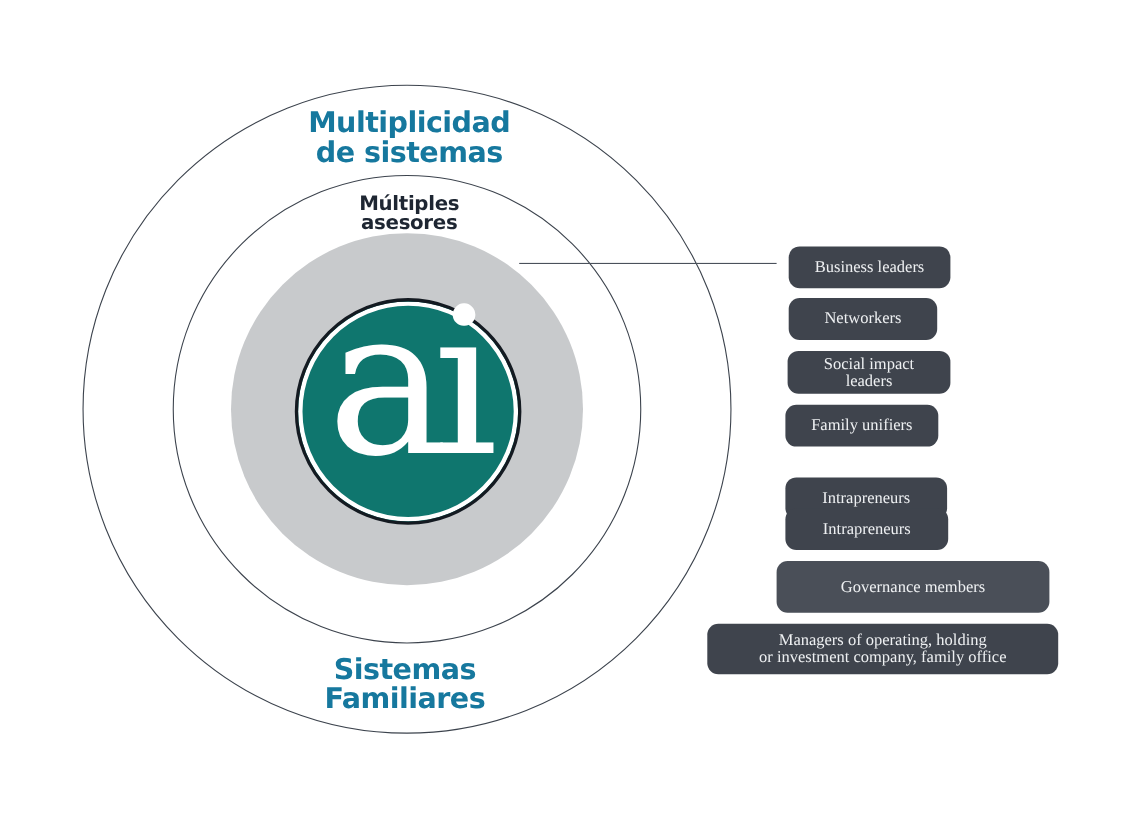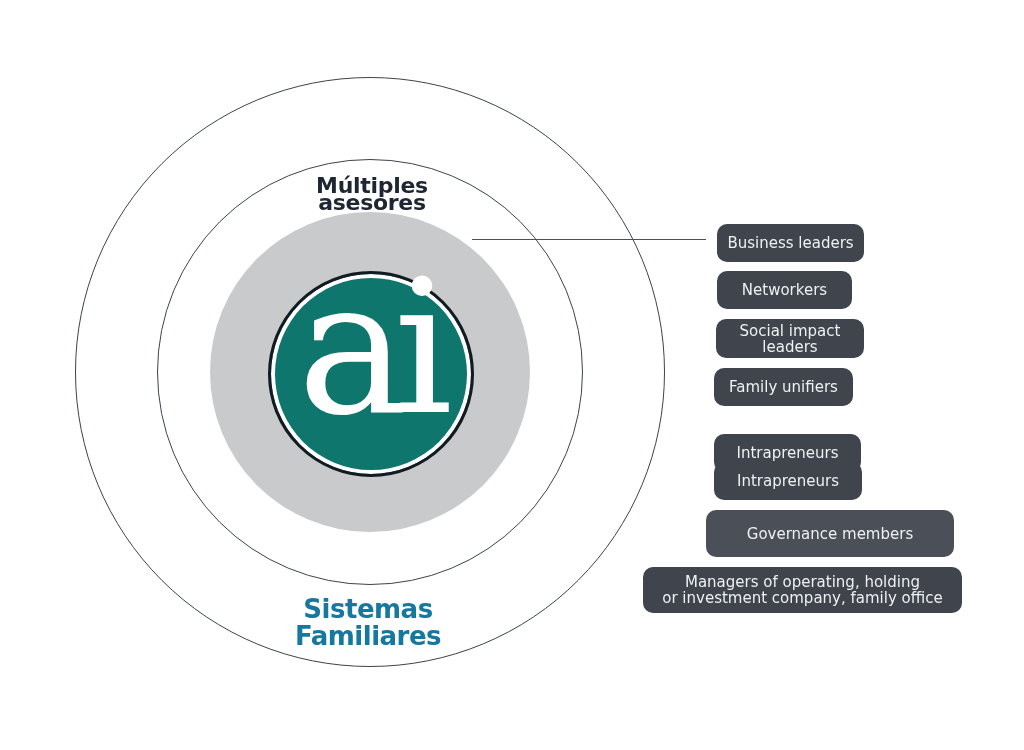--- a/index.html
+++ b/index.html
@@ -22,34 +22,35 @@
     font-size:185px; line-height:1; letter-spacing:-14px; white-space:nowrap;
   }
   .label { position:absolute; text-align:center; white-space:pre-line; }
   .heading {
     color:#16789e; font-weight:bold; font-size:26px; line-height:27px;
     letter-spacing:-0.5px;
   }
   .heading-top    { left:222px; top:99px;  width:300px; }
   .heading-bottom { left:218px; top:596px; width:300px; }
   .sublabel {
-    color:#1e2632; font-weight:bold; font-size:22px; line-height:17px;
+    color:#1e2632; font-weight:bold; font-size:18px; line-height:17px;
     letter-spacing:-0.3px;
   }
   .sublabel-asesores { left:272px; top:177px; width:200px; }
   .sublabel-miembros { left:250px; top:232px; width:250px; }
   .connector {
     position:absolute; left:472px; top:239px; width:234px; height:0;
     border-top:1.4px solid #4a515b;
   }
   .badge {
     position:absolute; background:#3f444d; color:#eef0f2; border-radius:10px;
     display:flex; align-items:center; justify-content:center;
     text-align:center; font-size:15px; line-height:16px; white-space:pre-line;
     box-sizing:border-box;
+    font-family:Liberation Serif, serif;
   }
   .b1 { left:717px; top:224px; width:147px; height:38px; }
   .b2 { left:717px; top:271px; width:135px; height:38px; }
   .b3 { left:716px; top:319px; width:148px; height:39px; }
   .b4 { left:714px; top:368px; width:139px; height:38px; }
   .b5 { left:714px; top:434px; width:147px; height:38px; }
   .b6 { left:714px; top:462px; width:148px; height:38px; }
   .b7 { left:670px; top:510px; width:248px; height:47px; background:#4a4f58;margin-left:36px; }
   .b8 { left:643px; top:567px; width:319px; height:46px; }
 </style>
@@ -58,20 +59,22 @@
 
 <div class="canvas">
 
   <div class="circle ring-outer"></div>
   <div class="circle ring-middle"></div>
   <div class="circle circle-gray"></div>
   <div class="circle circle-teal">
     <div class="logo-ai">ai</div>
   </div>
 
+  <div class="label heading heading-top">Multiplicidad
+de sistemas</div>
   <div class="label sublabel sublabel-asesores">Múltiples
 asesores</div>
   <div class="label heading heading-bottom">Sistemas
 Familiares</div>
 
   <div class="connector"></div>
 
   <div class="badge b1">Business leaders</div>
   <div class="badge b2">Networkers</div>
   <div class="badge b3">Social impact

